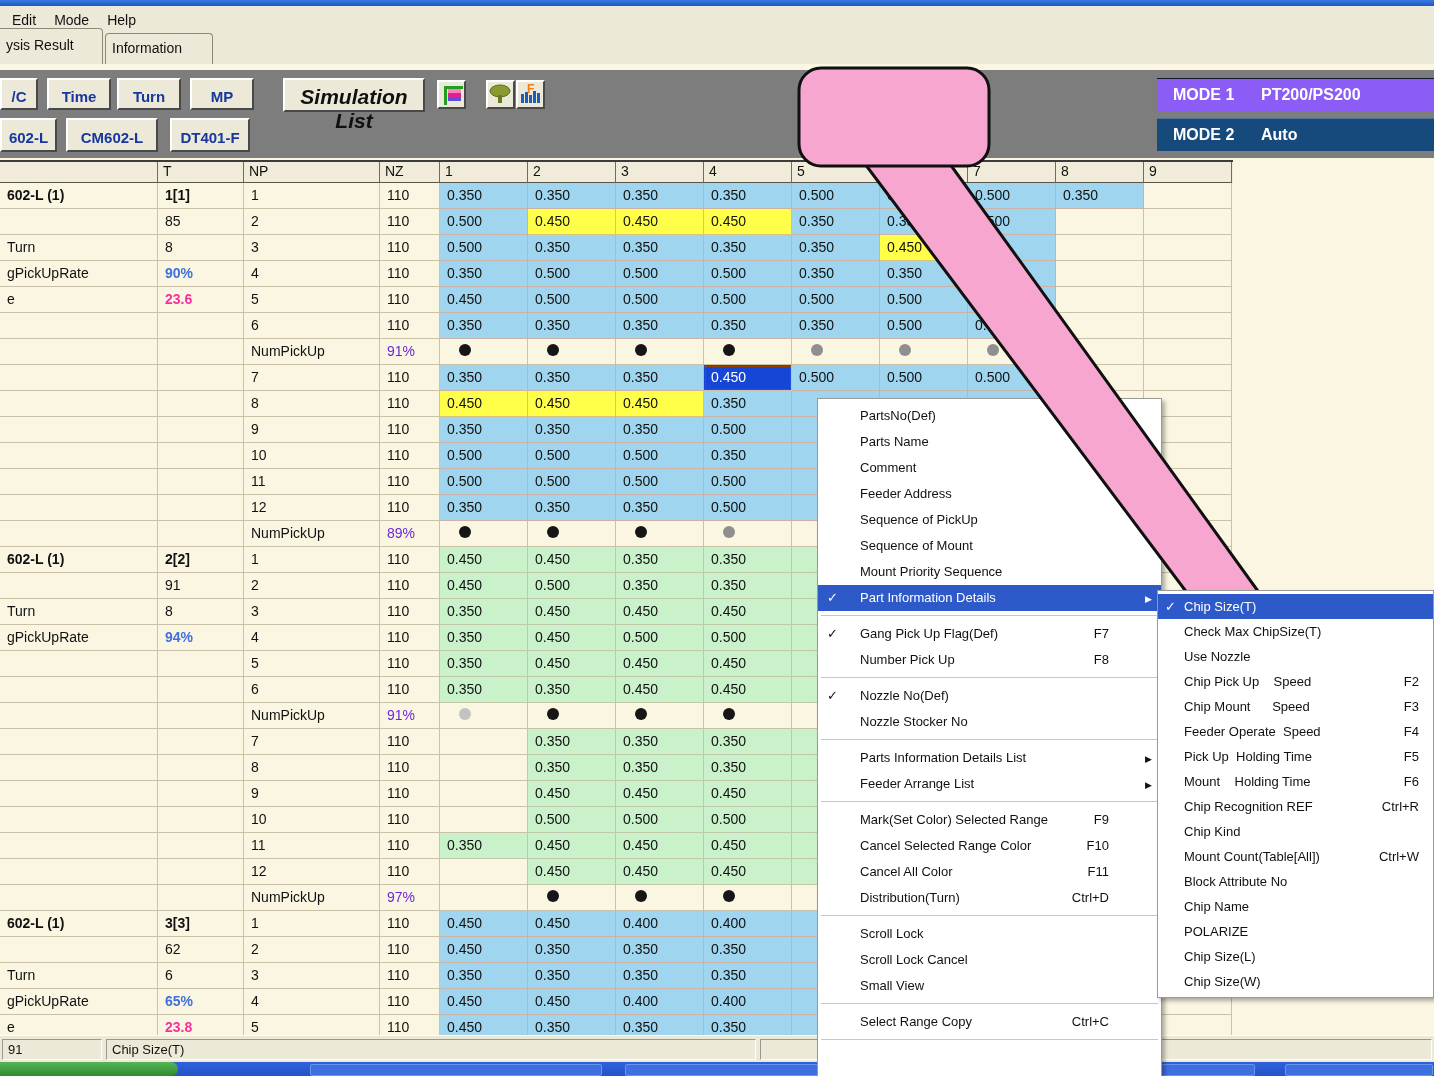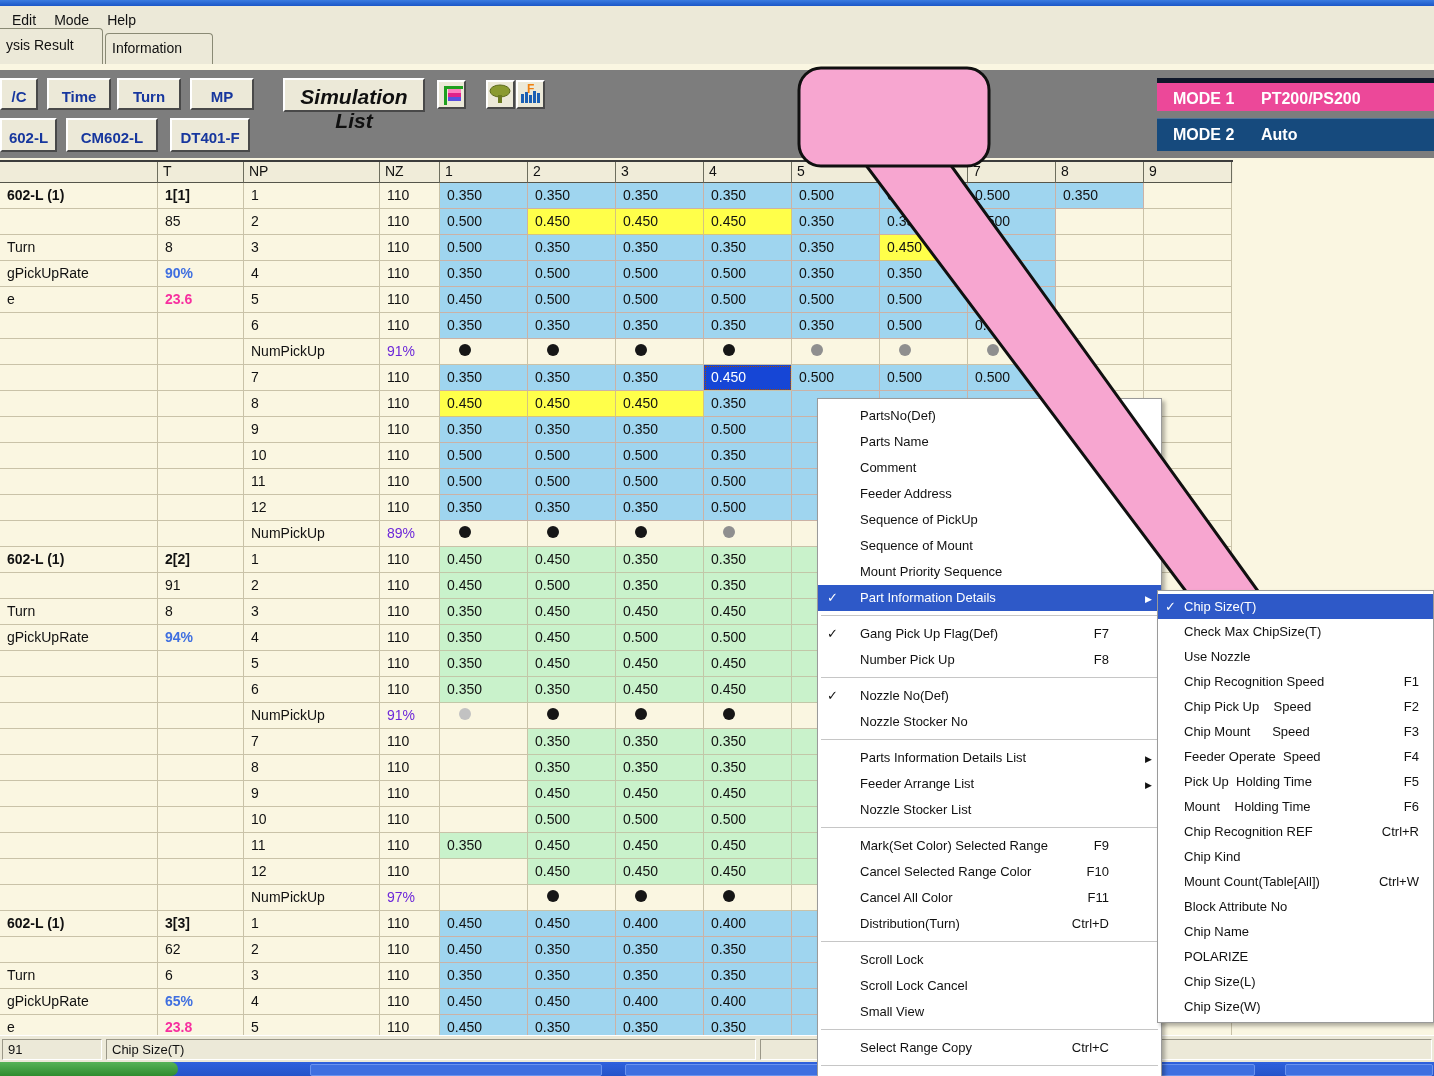--- a/index.html
+++ b/index.html
@@ -22,21 +22,21 @@
   #toolbar{position:absolute;left:0;top:70px;width:1434px;height:88px;background:#7d7d7d;}
   .tbtn{position:absolute;box-sizing:border-box;background:#ece9d8;text-align:center;
     border-top:2px solid #fff;border-left:2px solid #fff;border-right:2px solid #494949;
     border-bottom:2px solid #494949;font-weight:bold;color:#17379e;font-size:15px;padding-top:5px;}
   .iconbtn{position:absolute;box-sizing:border-box;width:29px;height:29px;background:#ece9d8;
     border-top:2px solid #fff;border-left:2px solid #fff;border-right:2px solid #494949;
     border-bottom:2px solid #494949;}
   #btn-sim{font-style:italic;color:#101010;font-size:21px;}
   .modebox{position:absolute;left:1157px;width:277px;height:33px;color:#fff;font-weight:bold;
     font-size:16px;padding-top:7px;box-sizing:border-box;}
-  #mode1{top:8px;background:#ec4899;border-top:5px solid #0f172a;}
+  #mode1{top:8px;background:#8b5cf6;border-top:1px solid #0f172a;}
   #mode2{top:48px;background:#164a7d;border-top:1px solid #4d749c;}
   .modebox .mlabel{position:absolute;left:16px;}
   .modebox .mvalue{position:absolute;left:104px;}
   
   #table{position:absolute;left:0;top:160px;width:1233px;height:875px;overflow:hidden;z-index:1;}
   #thead{display:flex;height:21px;background:#f0ecd9;border-top:2px solid #3c3c3c;}
   .hcell{box-sizing:border-box;border-right:1px solid #6e6e5e;border-bottom:1px solid #55554a;
     font-size:14px;padding:1px 0 0 5px;}
   .trow{display:flex;height:26px;}
   .cell{box-sizing:border-box;border-right:1px solid #c9c2a8;border-bottom:1px solid #c9c2a8;
@@ -673,39 +673,37 @@
       <div class="mi hl"><span class="chk">✓</span><span>Part Information Details</span><span class="ar">▶</span></div>
       <div class="msep"></div>
       <div class="mi"><span class="chk">✓</span><span>Gang Pick Up Flag(Def)</span><span class="sc">F7</span></div>
       <div class="mi"><span>Number Pick Up</span><span class="sc">F8</span></div>
       <div class="msep"></div>
       <div class="mi"><span class="chk">✓</span><span>Nozzle No(Def)</span></div>
       <div class="mi"><span>Nozzle Stocker No</span></div>
       <div class="msep"></div>
       <div class="mi"><span>Parts Information Details List</span><span class="ar">▶</span></div>
       <div class="mi"><span>Feeder Arrange List</span><span class="ar">▶</span></div>
-      <div class="mi"><span>Nozzle Stocker List</span></div>
       <div class="msep"></div>
       <div class="mi"><span>Mark(Set Color) Selected Range</span><span class="sc">F9</span></div>
       <div class="mi"><span>Cancel Selected Range Color</span><span class="sc">F10</span></div>
       <div class="mi"><span>Cancel All Color</span><span class="sc">F11</span></div>
       <div class="mi"><span>Distribution(Turn)</span><span class="sc">Ctrl+D</span></div>
       <div class="msep"></div>
       <div class="mi"><span>Scroll Lock</span></div>
       <div class="mi"><span>Scroll Lock Cancel</span></div>
       <div class="mi"><span>Small View</span></div>
       <div class="msep"></div>
       <div class="mi"><span>Select Range Copy</span><span class="sc">Ctrl+C</span></div>
       <div class="msep"></div>
     </div>
   <div class="menu" id="submenu">
       <div class="mi hl"><span class="chk">✓</span><span>Chip Size(T)</span></div>
       <div class="mi"><span>Check Max ChipSize(T)</span></div>
       <div class="mi"><span>Use Nozzle</span></div>
-      <div class="mi"><span>Chip Recognition Speed</span><span class="sc">F1</span></div>
       <div class="mi"><span>Chip Pick Up    Speed</span><span class="sc">F2</span></div>
       <div class="mi"><span>Chip Mount      Speed</span><span class="sc">F3</span></div>
       <div class="mi"><span>Feeder Operate  Speed</span><span class="sc">F4</span></div>
       <div class="mi"><span>Pick Up  Holding Time</span><span class="sc">F5</span></div>
       <div class="mi"><span>Mount    Holding Time</span><span class="sc">F6</span></div>
       <div class="mi"><span>Chip Recognition REF</span><span class="sc">Ctrl+R</span></div>
       <div class="mi"><span>Chip Kind</span></div>
       <div class="mi"><span>Mount Count(Table[All])</span><span class="sc">Ctrl+W</span></div>
       <div class="mi"><span>Block Attribute No</span></div>
       <div class="mi"><span>Chip Name</span></div>

